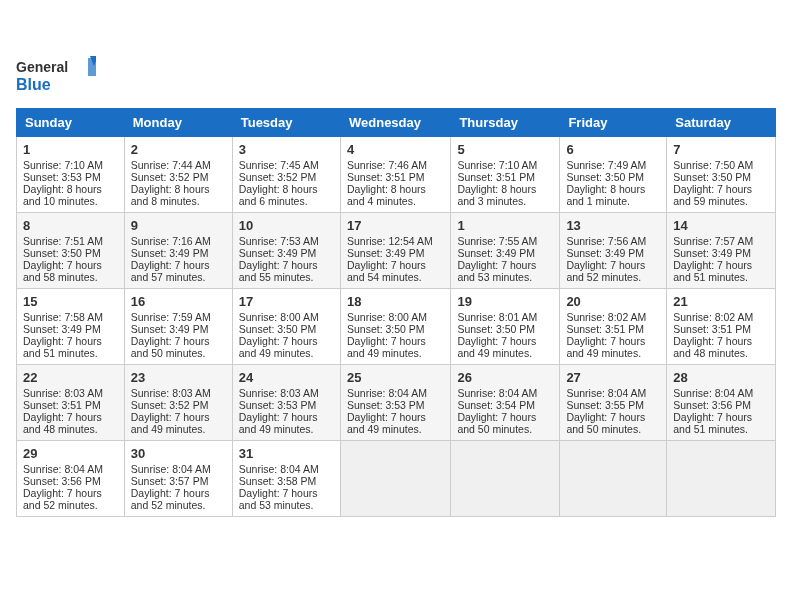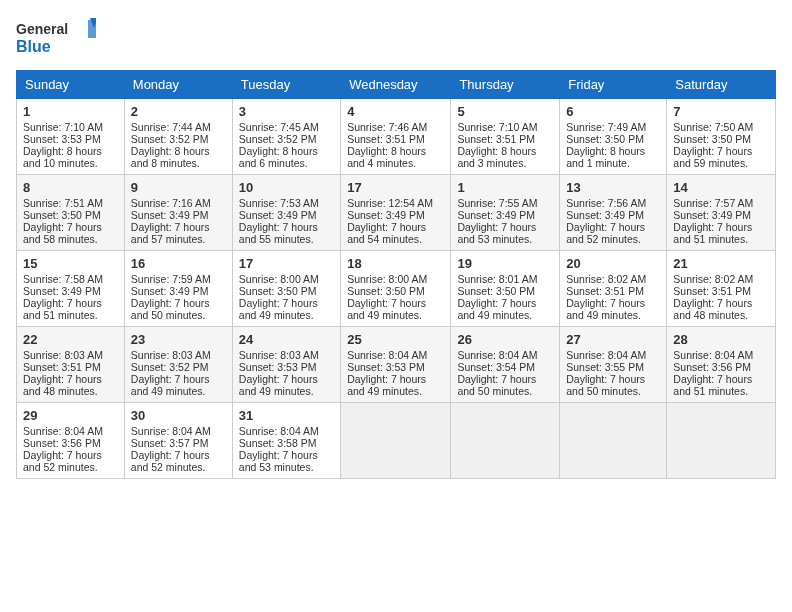--- a/index.html
+++ b/index.html
@@ -8,20 +8,21 @@
       background: #fff;
       width: 792px;
       min-height: 612px;
       padding: 16px;
     }
     .header {
       display: flex;
       justify-content: space-between;
       align-items: flex-start;
       margin-bottom: 12px;
+      margin-top: 38px;
     }
     .logo {
       display: flex;
       align-items: center;
       gap: 4px;
     }
     .title-block {
       text-align: right;
     }
     .month-title {
@@ -34,21 +35,21 @@
       color: #555;
     }
     .calendar {
       width: 100%;
       border-collapse: collapse;
     }
     .calendar th {
       background: #1a6fc4;
       color: #fff;
       font-size: 13px;
-      font-weight: normal;
+      font-weight: bold;
       text-align: left;
       padding: 6px 8px;
       border: 1px solid #1a6fc4;
     }
     .calendar td {
       vertical-align: top;
       border: 1px solid #ccc;
       padding: 5px 6px;
       font-size: 10.5px;
       color: #333;

